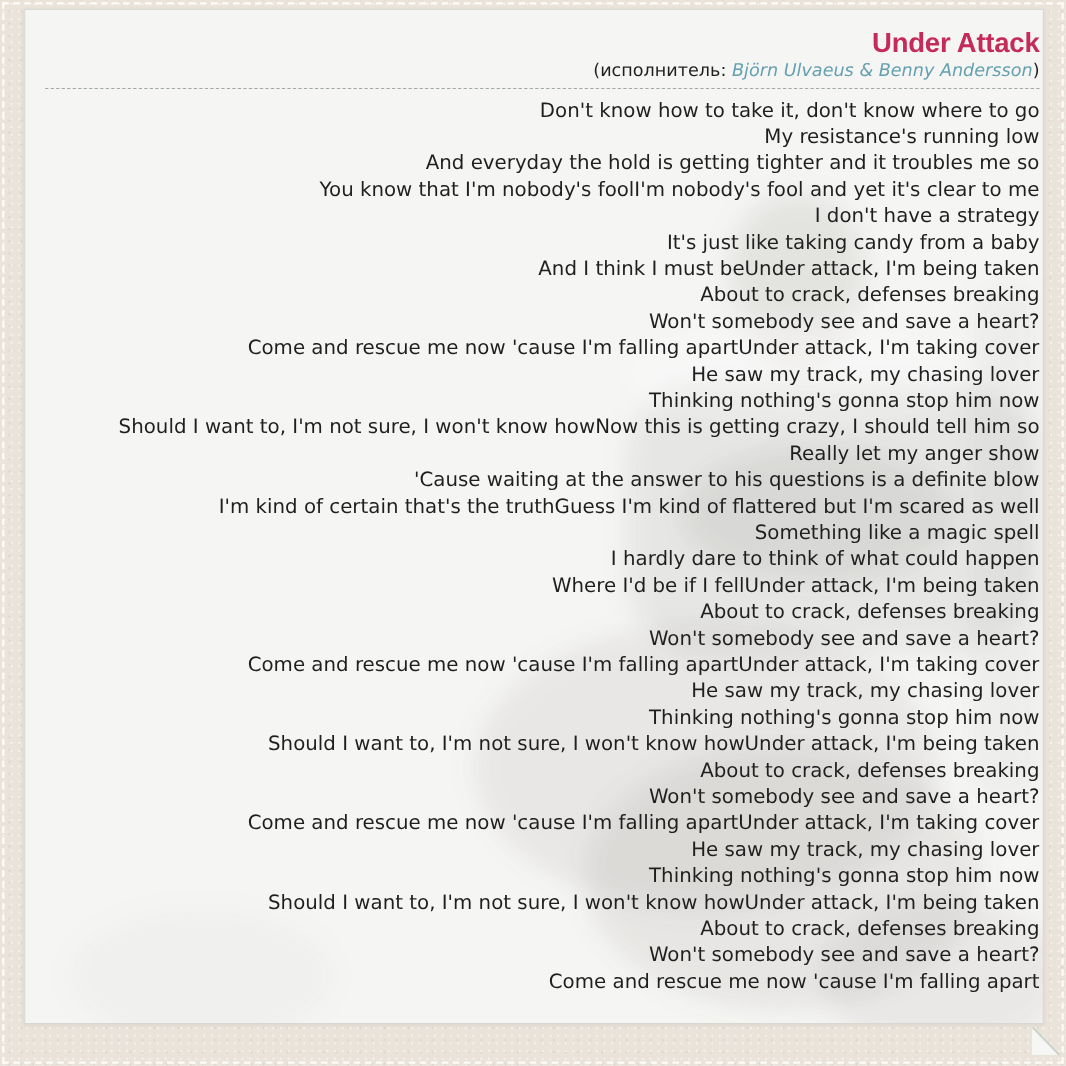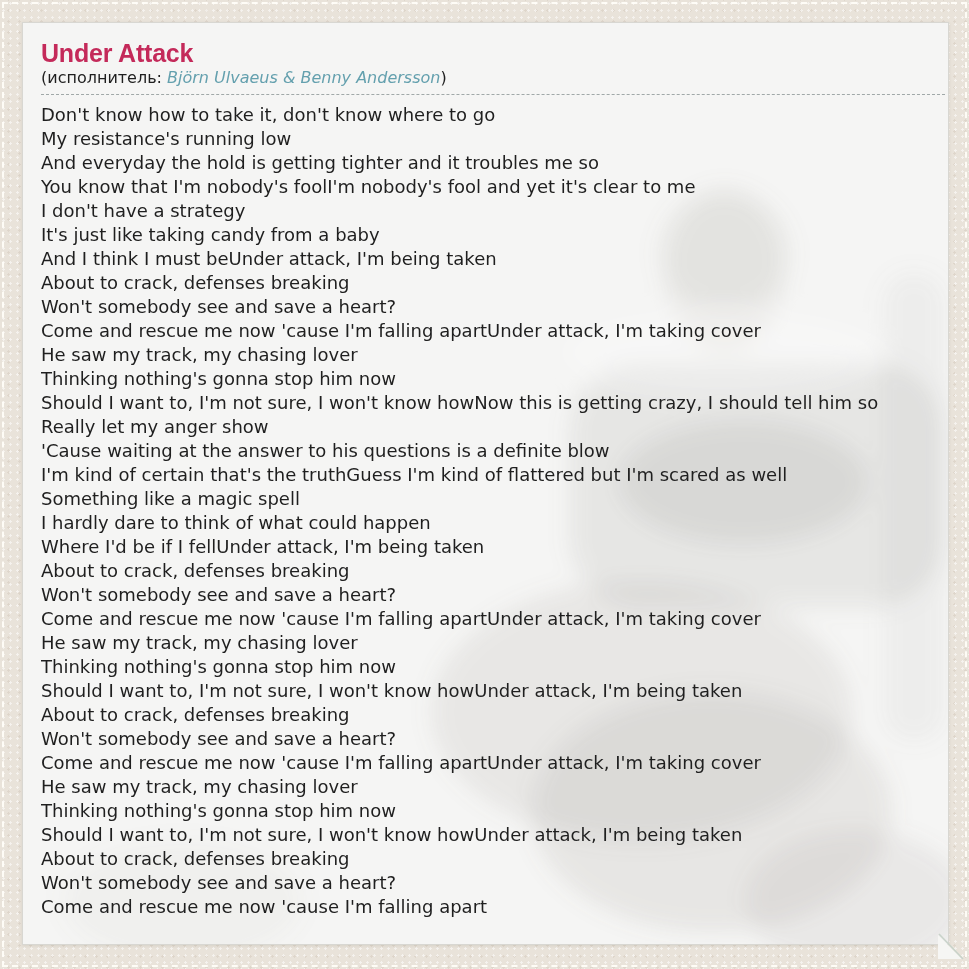--- a/index.html
+++ b/index.html
@@ -22,29 +22,30 @@
   .page-frame {
     position: absolute;
     inset: 2px;
     border: 2px dashed rgba(255,253,248,0.95);
     pointer-events: none;
     z-index: 3;
   }
   .panel {
     position: absolute;
     left: 22px;
-    top: 22px;
+    top: 8px;
     width: 927px;
     height: 923px;
     background: var(--color-panel-background, #f5f5f4);
     border: 1px solid #d8d7d2;
     box-shadow: 0 1px 3px rgba(90,80,70,0.12);
     box-sizing: border-box;
     overflow: hidden;
     z-index: 1;
+    text-align: right;
   }
   .watermark {
     position: absolute;
     inset: 0;
     width: 100%;
     height: 100%;
     pointer-events: none;
   }
   .content {
     position: relative;

